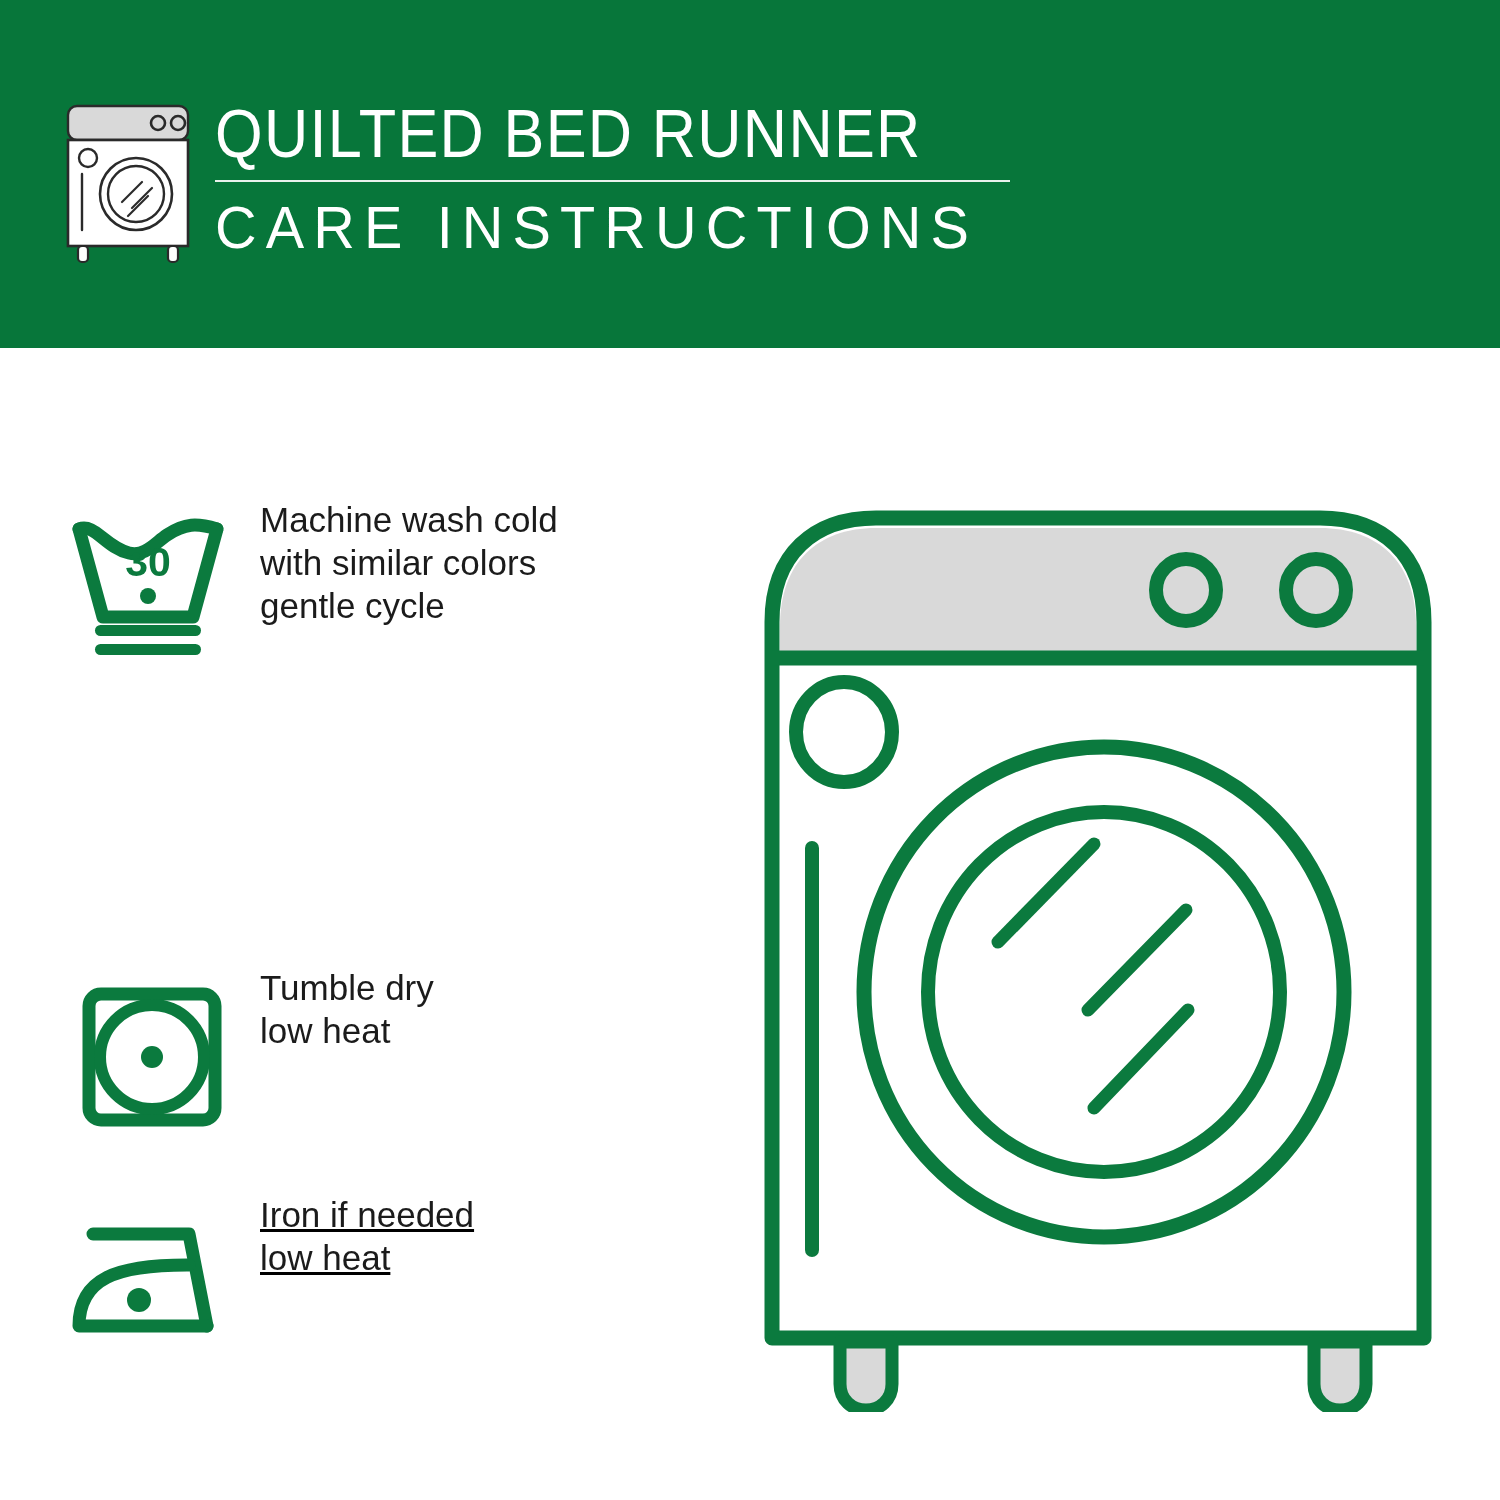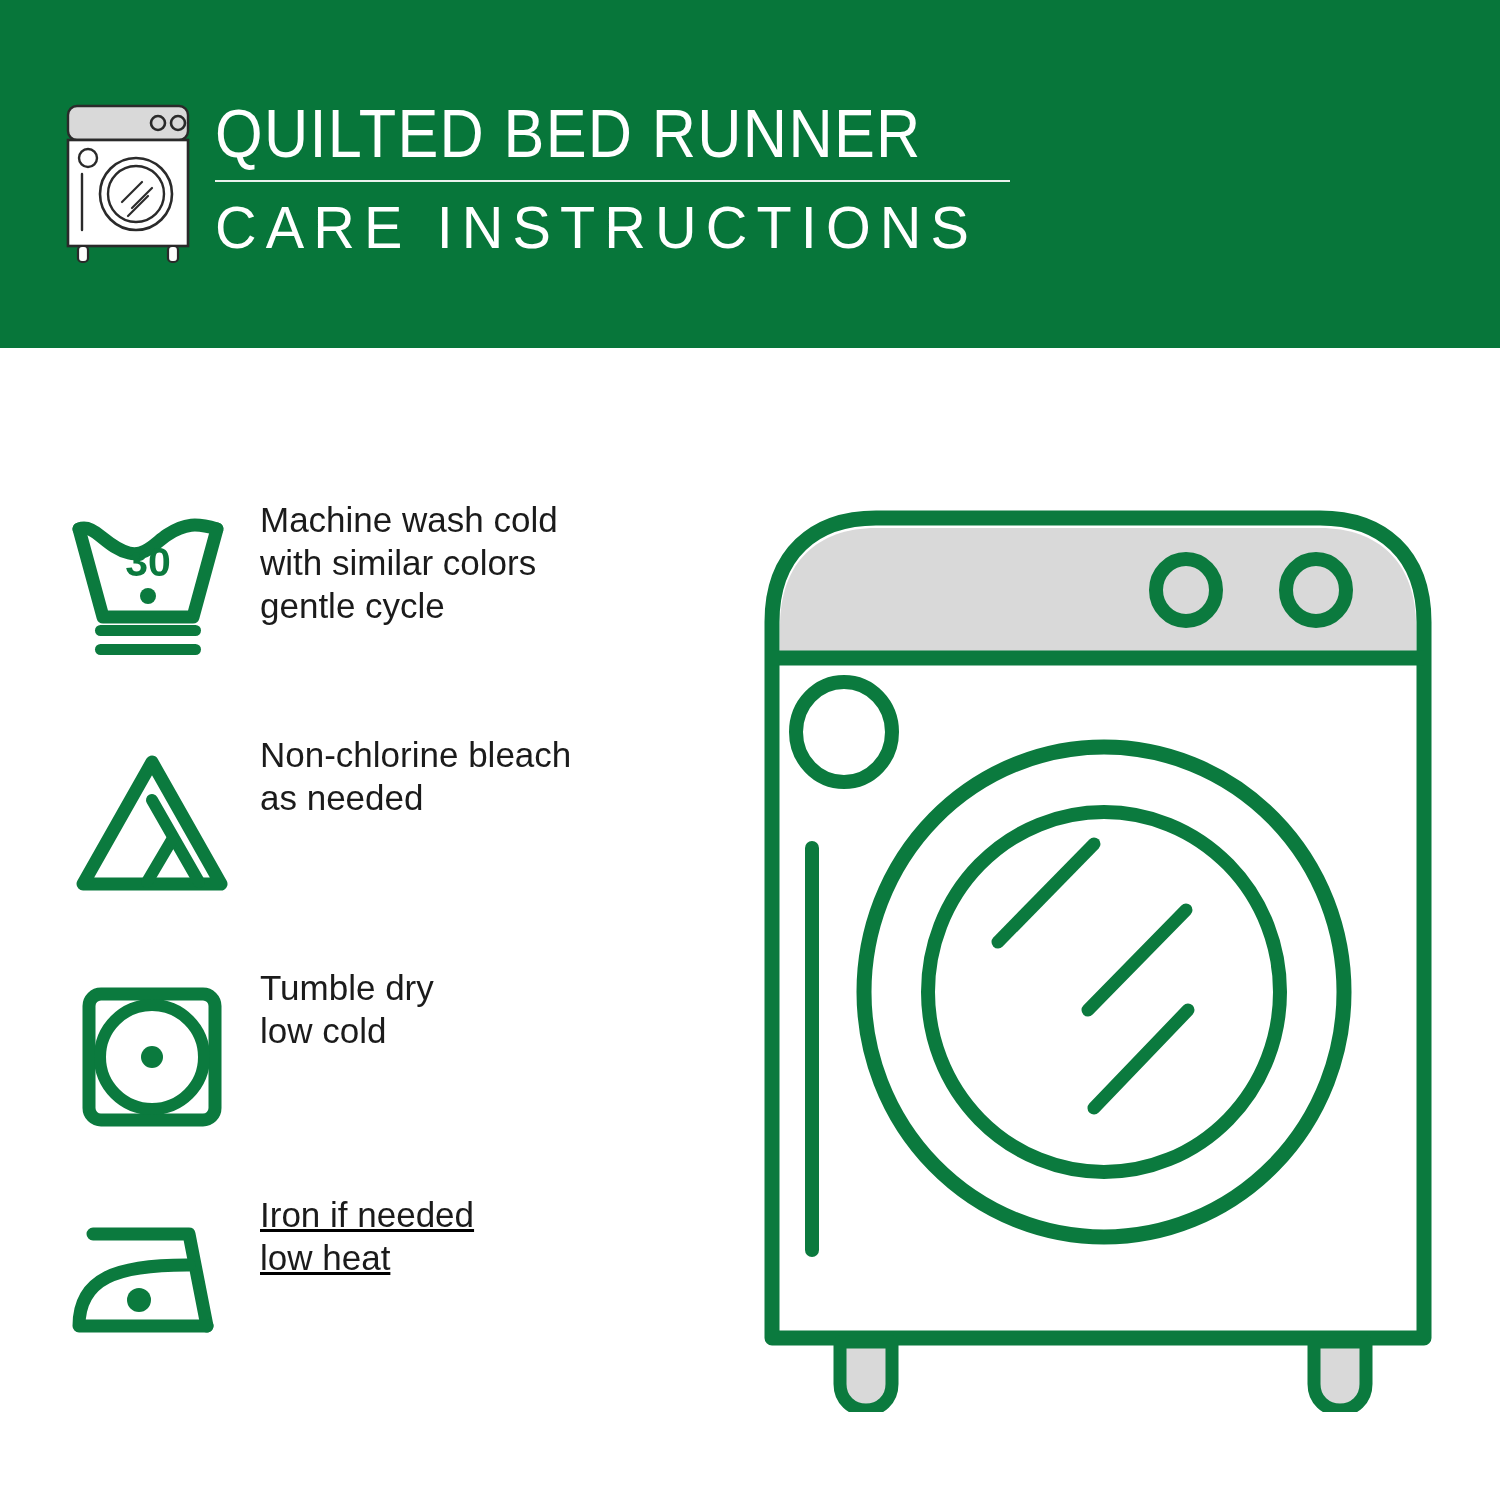--- a/index.html
+++ b/index.html
@@ -171,45 +171,31 @@
 
         <rect x="28" y="112" width="106" height="11" rx="5.5" ry="5.5" fill="#0b7a3e"></rect>
         <rect x="28" y="131" width="106" height="11" rx="5.5" ry="5.5" fill="#0b7a3e"></rect>
       </svg>
     </div>
     <div class="care-label">Machine wash cold
 with similar colors
 gentle cycle</div>
   </div>
 
-  <div class="care-row" id="care-row-1">
-    <div class="care-symbol">
-      <svg viewBox="0 0 170 150" width="170" height="150" aria-hidden="true">
-
-        <path d="M85 14 L 154 136 L 16 136 Z" fill="none" stroke="#0b7a3e" stroke-width="13" stroke-linejoin="round"></path>
-
-        <path d="M85 52 L 132 134" fill="none" stroke="#0b7a3e" stroke-width="12" stroke-linecap="round"></path>
-        <path d="M85 52 L 50 134" fill="none" stroke="#0b7a3e" stroke-width="0" stroke-linecap="round"></path>
-        <path d="M106 90 L 80 134" fill="none" stroke="#0b7a3e" stroke-width="12" stroke-linecap="round"></path>
-      </svg>
-    </div>
-    <div class="care-label">Non-chlorine bleach
-as needed</div>
-  </div>
 
   <div class="care-row" id="care-row-2">
     <div class="care-symbol">
       <svg viewBox="0 0 170 150" width="170" height="150" aria-hidden="true">
         <rect x="22" y="13" width="126" height="126" rx="12" ry="12" fill="none" stroke="#0b7a3e" stroke-width="13"></rect>
         <circle cx="85" cy="76" r="52" fill="none" stroke="#0b7a3e" stroke-width="12"></circle>
         <circle cx="85" cy="76" r="11" fill="#0b7a3e"></circle>
       </svg>
     </div>
     <div class="care-label">Tumble dry
-low cold</div>
+low heat</div>
   </div>
 
   <div class="care-row" id="care-row-3">
     <div class="care-symbol">
       <svg viewBox="0 0 170 150" width="170" height="150" aria-hidden="true">
 
         <path d="M26 26 L 122 26 L 140 118" fill="none" stroke="#0b7a3e" stroke-width="13" stroke-linecap="round" stroke-linejoin="round"></path>
 
         <path d="M140 118 L 12 118 C 12 70, 50 57, 120 57 L 122 57" fill="none" stroke="#0b7a3e" stroke-width="13" stroke-linecap="round" stroke-linejoin="round"></path>
 

